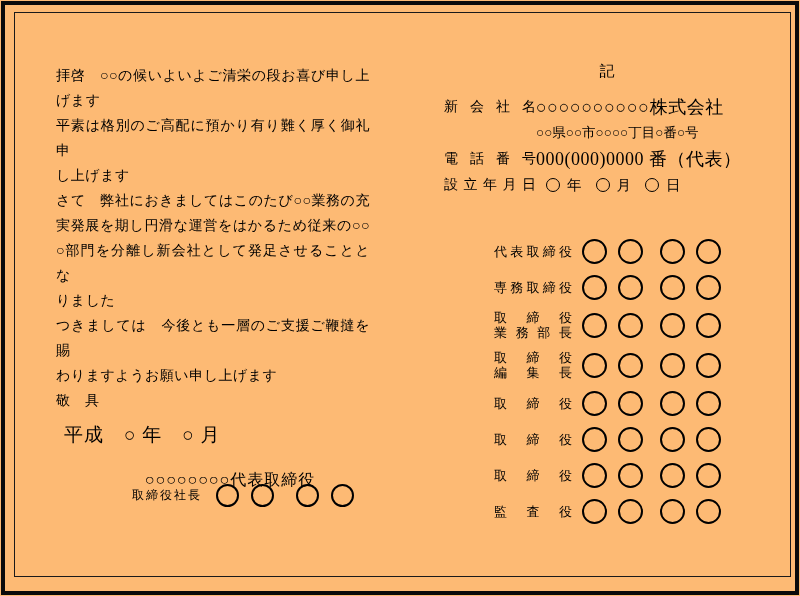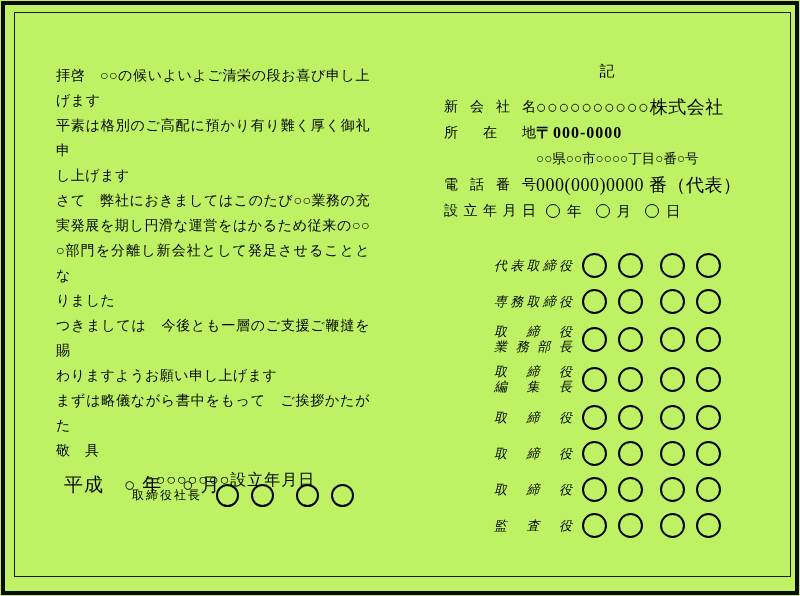--- a/index.html
+++ b/index.html
@@ -1,17 +1,17 @@
 <!DOCTYPE html>
 <html><head>
 <meta charset="utf-8">
 <style>
   html,body{margin:0;padding:0;background:#e8e8e8;}
   .sheet{
-    position:relative;width:800px;height:596px;background:#bef264;
+    position:relative;width:800px;height:596px;background:#fdba74;
     font-family:"Liberation Serif","DejaVu Serif",serif;color:#000;
     overflow:hidden;
   }
   .frame-black{position:absolute;inset:1px;border:4px solid #0a0a0a;pointer-events:none;}
   .frame-thin{position:absolute;left:14px;top:12px;right:9px;bottom:19px;border:1px solid #1a1a1a;pointer-events:none;}
 
   
   .letter{position:absolute;left:56px;top:63px;width:314px;font-size:14px;line-height:25px;letter-spacing:.5px;}
   .letter .ln{white-space:nowrap;}
   .letter .jl{text-align:justify;text-align-last:justify;text-justify:inter-character;white-space:normal;}
@@ -32,21 +32,21 @@
   .d-label{display:block;width:92px;text-align:justify;text-align-last:justify;text-justify:inter-character;font-size:14px;flex:none;}
   .d-label.empty{visibility:hidden;}
   .d-value{font-size:18px;letter-spacing:.5px;white-space:nowrap;}
   .d-value.postal{font-size:16px;font-weight:bold;letter-spacing:1px;}
   .d-value.addr{font-size:13.5px;letter-spacing:0;}
   .founded-value{display:flex;align-items:center;font-size:14.5px;}
   .mini-circle{display:inline-block;width:12px;height:12px;border:1.5px solid #000;border-radius:50%;margin:0 7px 0 10px;}
   .founded-value .unit{margin-right:4px;}
 
   
-  .officers{position:absolute;left:494px;top:252px;font-style:italic;}
+  .officers{position:absolute;left:494px;top:238px;}
   .officer-row{display:flex;align-items:center;margin-bottom:10px;min-height:26px;}
   .officer-title-box{width:78px;flex:none;margin-right:10px;}
   .officer-title{display:block;width:78px;text-align:justify;text-align-last:justify;text-justify:inter-character;font-size:13px;line-height:15px;}
   .name-circle{display:inline-block;width:21px;height:21px;border:2px solid #000;border-radius:50%;margin-right:11px;flex:none;}
   .name-circle.gap{margin-left:6px;}
 </style>
 </head>
 <body>
 
 <div class="sheet">
@@ -57,46 +57,41 @@
     <div class="ln jl">拝啓　○○の候いよいよご清栄の段お喜び申し上</div>
     <div class="ln">げます</div>
     <div class="ln jl">平素は格別のご高配に預かり有り難く厚く御礼申</div>
     <div class="ln">し上げます</div>
     <div class="ln jl">さて　弊社におきましてはこのたび○○業務の充</div>
     <div class="ln jl">実発展を期し円滑な運営をはかるため従来の○○</div>
     <div class="ln jl">○部門を分離し新会社として発足させることとな</div>
     <div class="ln">りました</div>
     <div class="ln jl">つきましては　今後とも一層のご支援ご鞭撻を賜</div>
     <div class="ln">わりますようお願い申し上げます</div>
-    <div class="ln jl">まずは略儀ながら書中をもって　ご挨拶かたがた</div>
     <div class="closing-row">
       <span>敬　具</span>
     </div>
     <div class="date-line">平成　○ 年　○ 月</div>
   </div>
 
-  <div class="sig-company">○○○○○○○○設立年月日</div>
+  <div class="sig-company">○○○○○○○○代表取締役</div>
   <div class="sig-row">
     <span class="sig-title">取締役社長</span>
     <span class="seal"></span>
     <span class="seal"></span>
     <span class="seal gap"></span>
     <span class="seal"></span>
   </div>
 
   <div class="ki-heading">記</div>
 
   <div class="details">
     <div class="d-row">
       <span class="d-label">新会社名</span>
       <span class="d-value">○○○○○○○○○○株式会社</span>
-    </div>
-    <div class="d-row">
-      <span class="d-label">所在地</span>
-      <span class="d-value postal">〒000-0000</span>
     </div>
     <div class="d-row">
       <span class="d-label empty"></span>
       <span class="d-value addr">○○県○○市○○○○丁目○番○号</span>
     </div>
     <div class="d-row">
       <span class="d-label">電話番号</span>
       <span class="d-value">000(000)0000 番（代表）</span>
     </div>
     <div class="d-row">

